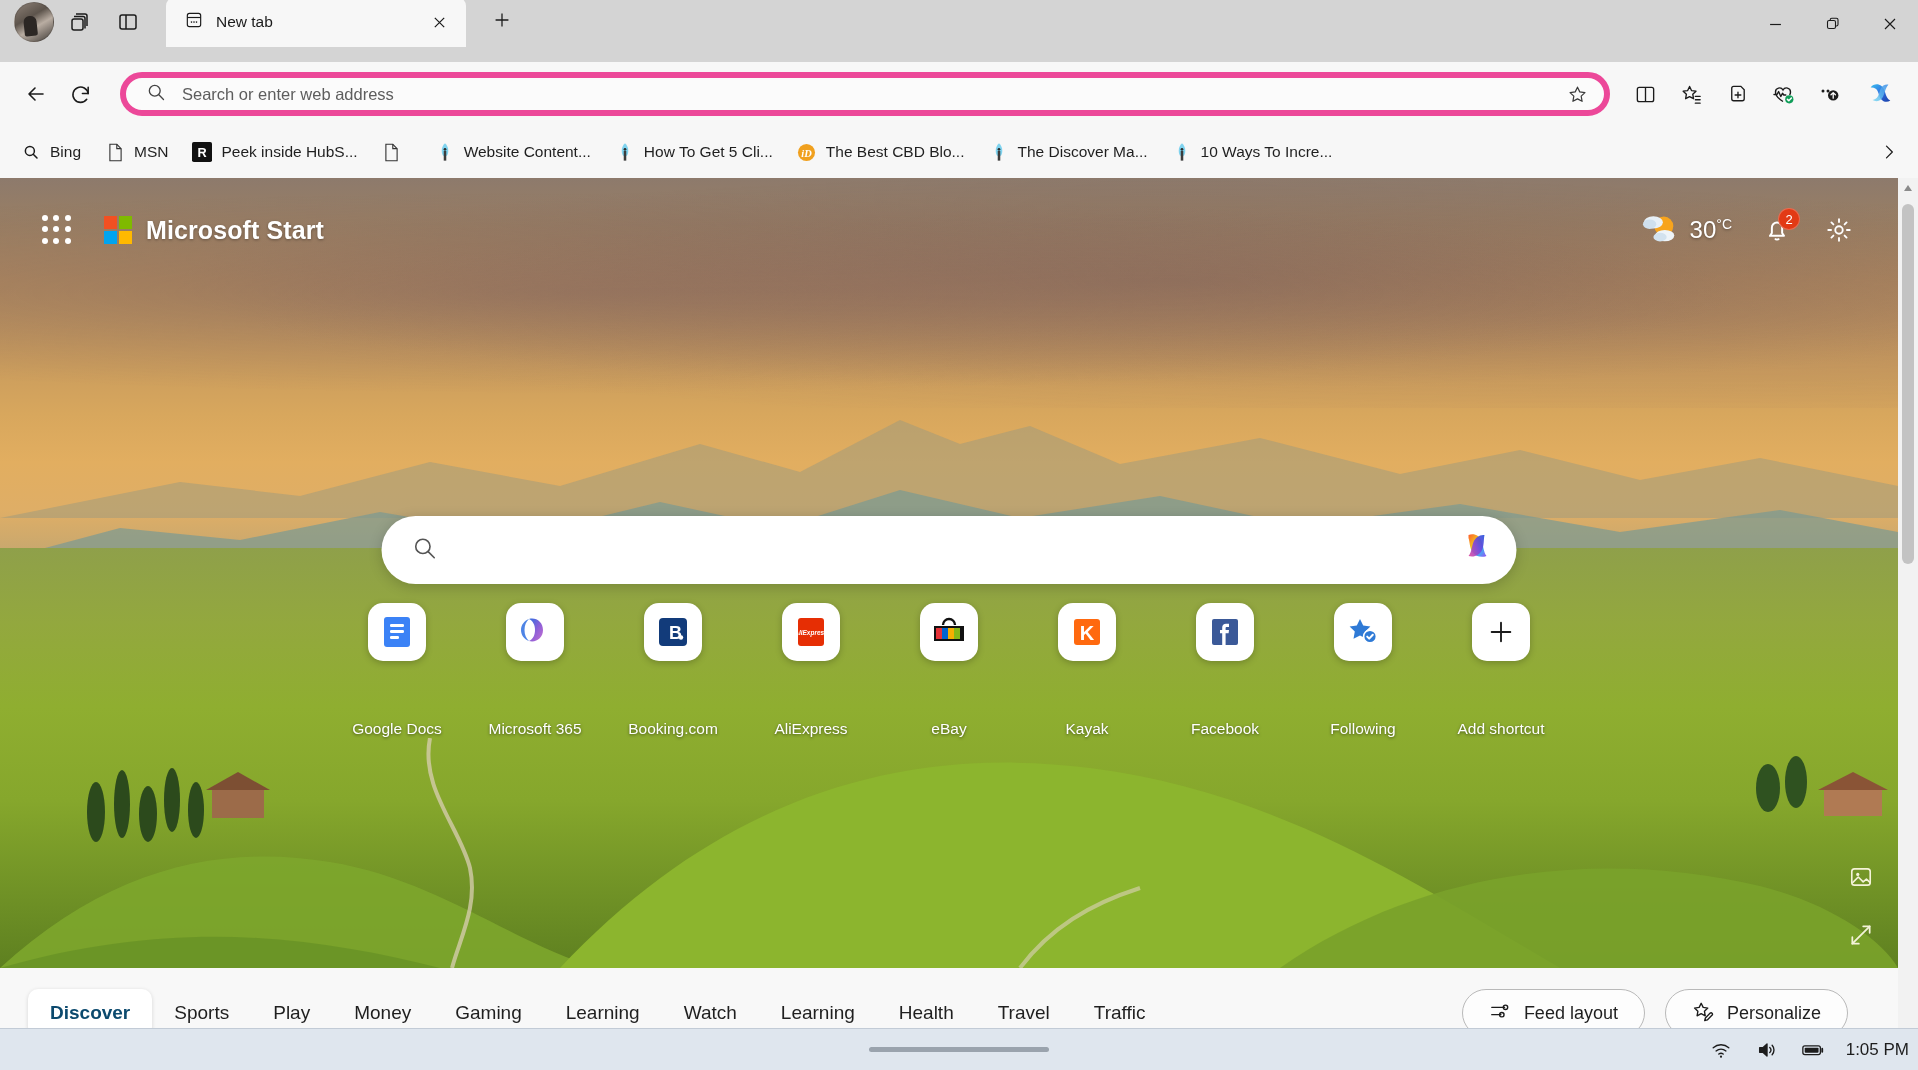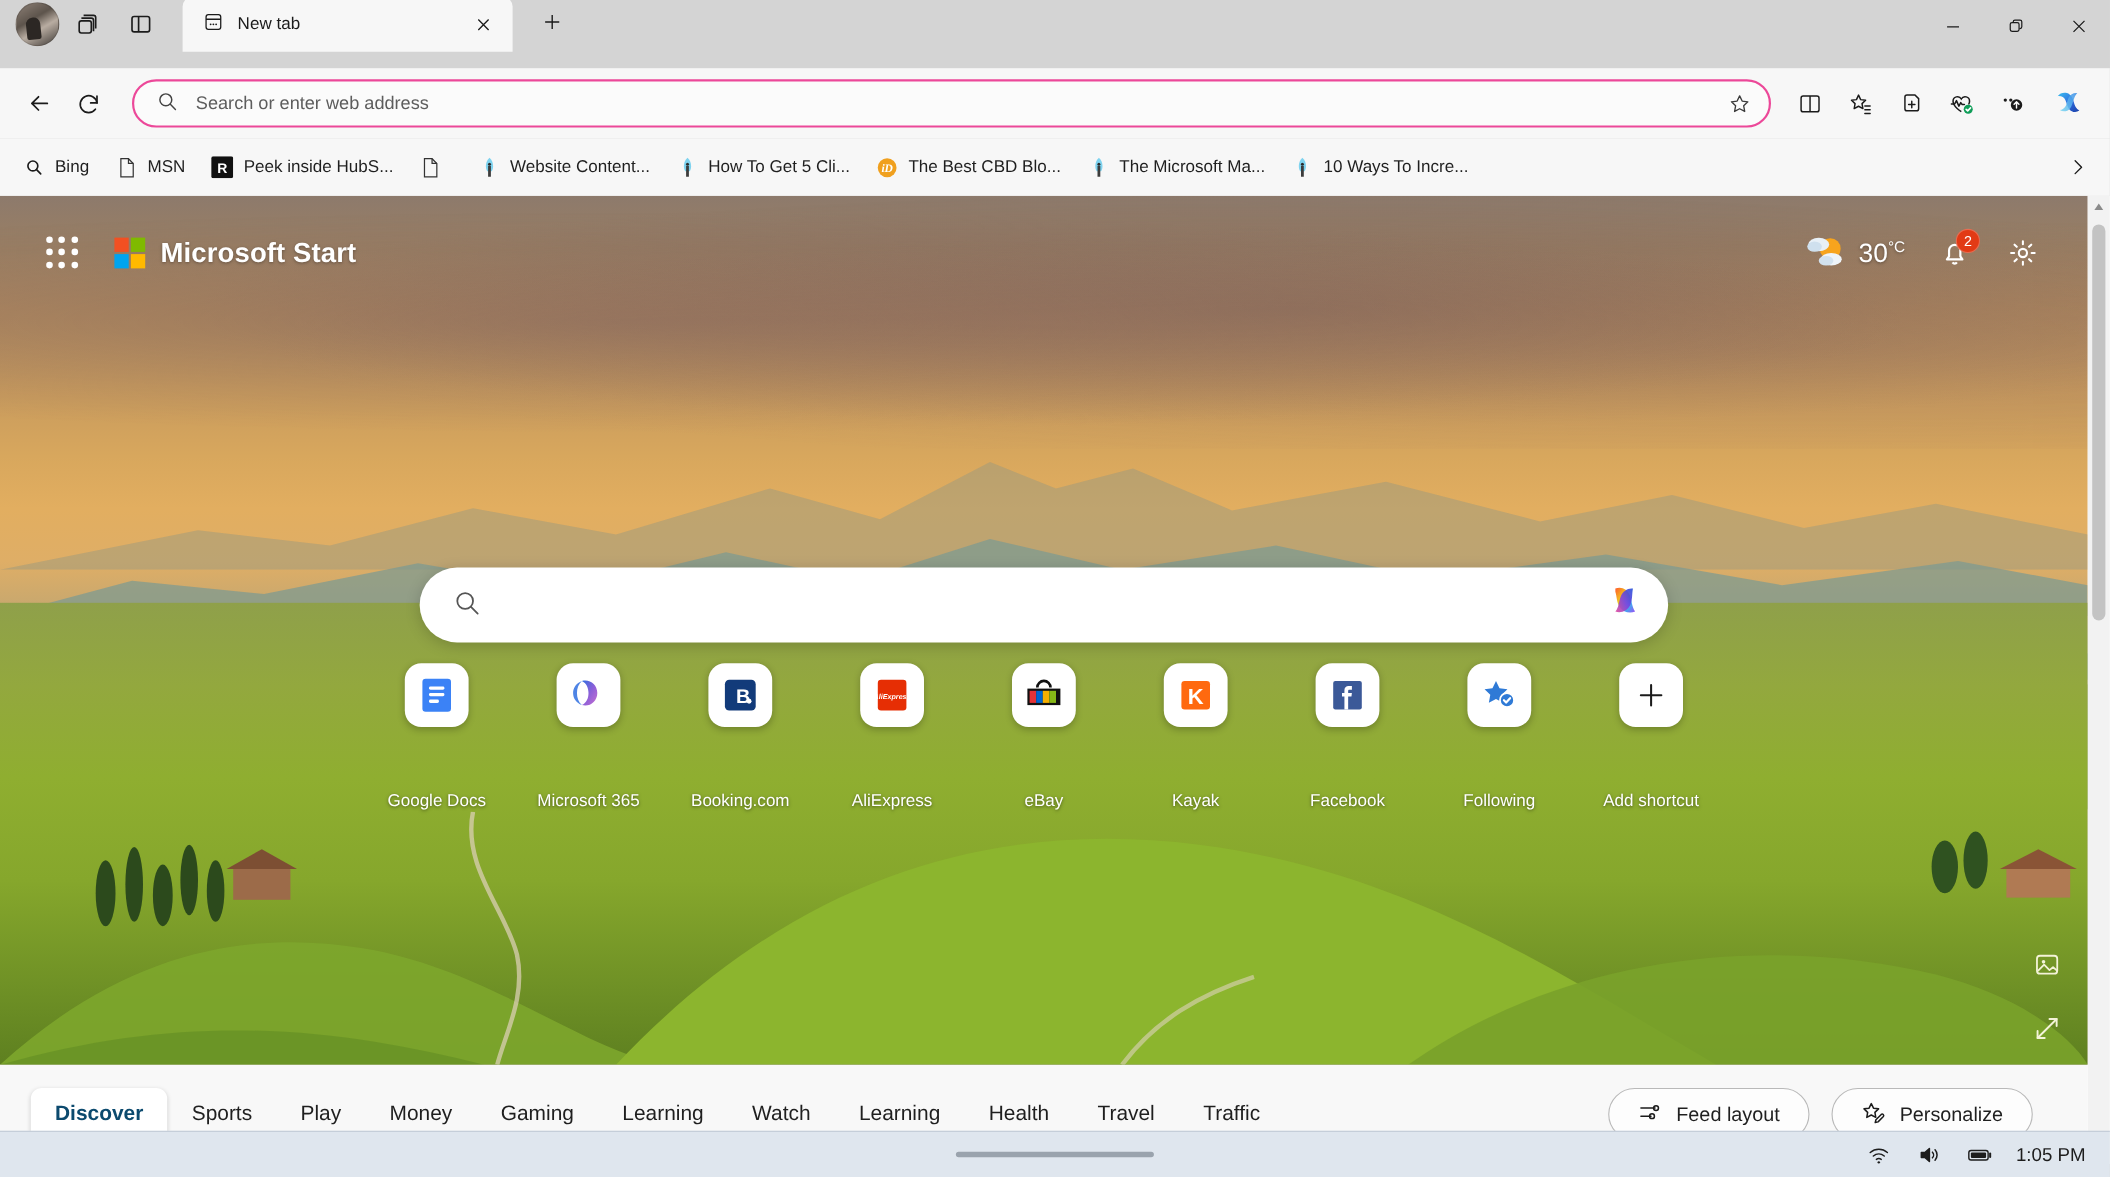--- a/index.html
+++ b/index.html
@@ -52,21 +52,21 @@
 
   
   .navbar {
     position: absolute; top: 62px; left: 0; width: 1918px; height: 64px;
     background: #f7f7f7; display: flex; align-items: center; padding: 0 14px;
   }
   .nav-btn { width: 44px; height: 44px; border-radius: 50%; display:flex;
              align-items:center; justify-content:center; cursor:pointer; }
   .omnibox {
     flex: 1; height: 44px; margin: 0 12px 0 18px;
-    background: #fbfbfb; border: 2px solid #ec4899; border-radius: 22px;
+    background: #fbfbfb; border: 6px solid #ec4899; border-radius: 22px;
     display: flex; align-items: center; padding: 0 8px 0 20px; cursor: text;
   }
   .omnibox-placeholder { flex: 1; font-size: 16.5px; color: #5d5d5d; margin-left: 16px; }
   .omni-star { width: 38px; height: 38px; border-radius: 50%; display:flex;
                align-items:center; justify-content:center; cursor:pointer; }
   .tool-btn { width: 46px; height: 44px; border-radius: 6px; display:flex;
               align-items:center; justify-content:center; cursor:pointer; position: relative; }
   .copilot-btn { width: 48px; height: 44px; display:flex; align-items:center;
                  justify-content:center; cursor:pointer; margin-left: 4px; }
 
@@ -204,21 +204,21 @@
                    background: #c3c3c3; border-radius: 6px; cursor: grab; }
 
   
   .taskbar {
     position: absolute; bottom: 0; left: 0; width: 1918px; height: 42px;
     background: #dfe6ee; border-top: 1px solid #c2cbd6;
     display: flex; align-items: center;
   }
   .tb-grip { position:absolute; left: 50%; transform: translateX(-50%);
              width: 180px; height: 5px; border-radius: 3px; background: #9aa3ad; }
-  .tray { position: absolute; right: 0; display: flex; align-items: center; gap: 20px; padding-right: 22px; }
+  .tray { position: absolute; right: 0; display: flex; align-items: center; gap: 20px; padding-right: 9px; }
   .tray-ico { width: 26px; height: 26px; display:flex; align-items:center; justify-content:center; cursor: pointer; }
   .clock { font-size: 17px; color: #1d1d1d; cursor: pointer; }
 </style>
 </head>
 <body>
 
 <div class="tabbar">
   <div class="tb-left">
     <div class="avatar"></div>
     <div class="tb-icon-btn">
@@ -432,21 +432,21 @@
   </div>
 
   <div class="bm">
     <span class="bm-ico">
       <svg width="18" height="20" viewBox="0 0 18 22">
         <path d="M9 1.5c2.4 2.2 3.6 5 3.6 8.2 0 2.1-.5 3.9-1.4 5.3H6.8c-.9-1.4-1.4-3.2-1.4-5.3 0-3.2 1.2-6 3.6-8.2z" fill="#7fd3ef"></path>
         <path d="M7.6 9.8h2.8v10.7H7.6z" fill="#3c3c3c"></path>
         <circle cx="9" cy="8" r="1.5" fill="#2b2b2b"></circle>
       </svg>
     </span>
-    <span class="bm-label">The Microsoft Ma...</span>
+    <span class="bm-label">The Discover Ma...</span>
   </div>
 
   <div class="bm">
     <span class="bm-ico">
       <svg width="18" height="20" viewBox="0 0 18 22">
         <path d="M9 1.5c2.4 2.2 3.6 5 3.6 8.2 0 2.1-.5 3.9-1.4 5.3H6.8c-.9-1.4-1.4-3.2-1.4-5.3 0-3.2 1.2-6 3.6-8.2z" fill="#7fd3ef"></path>
         <path d="M7.6 9.8h2.8v10.7H7.6z" fill="#3c3c3c"></path>
         <circle cx="9" cy="8" r="1.5" fill="#2b2b2b"></circle>
       </svg>
     </span>

